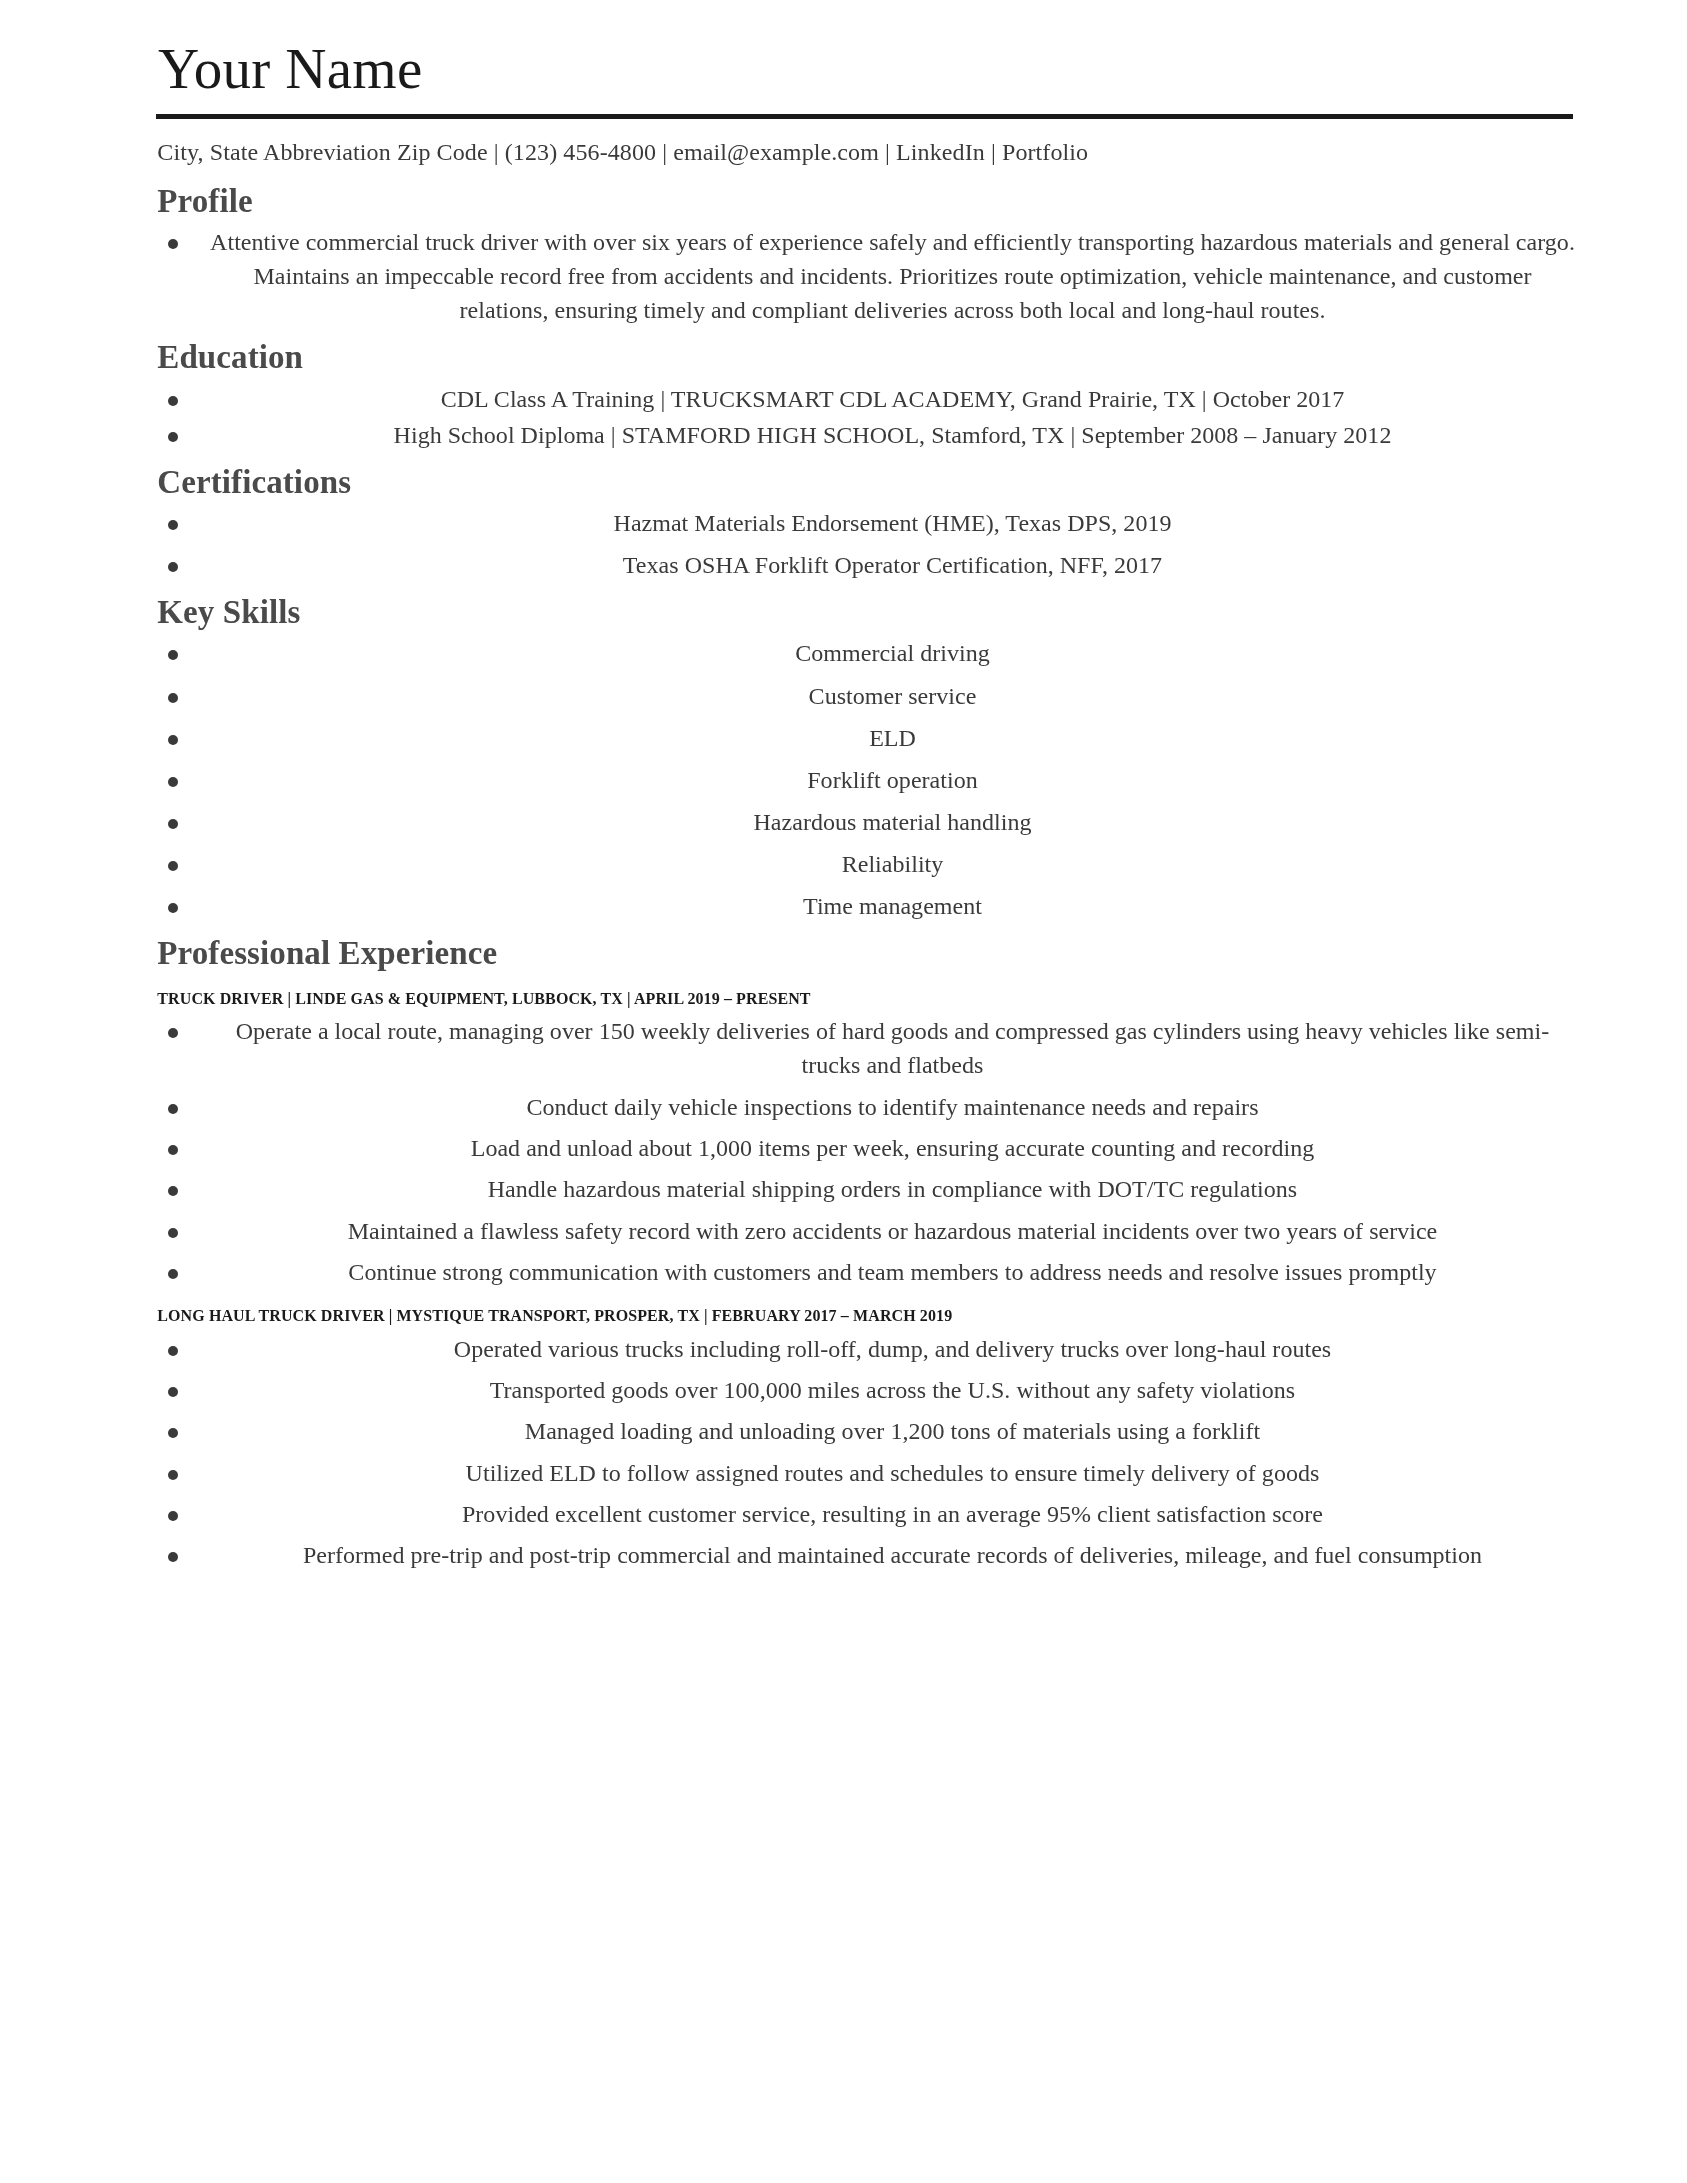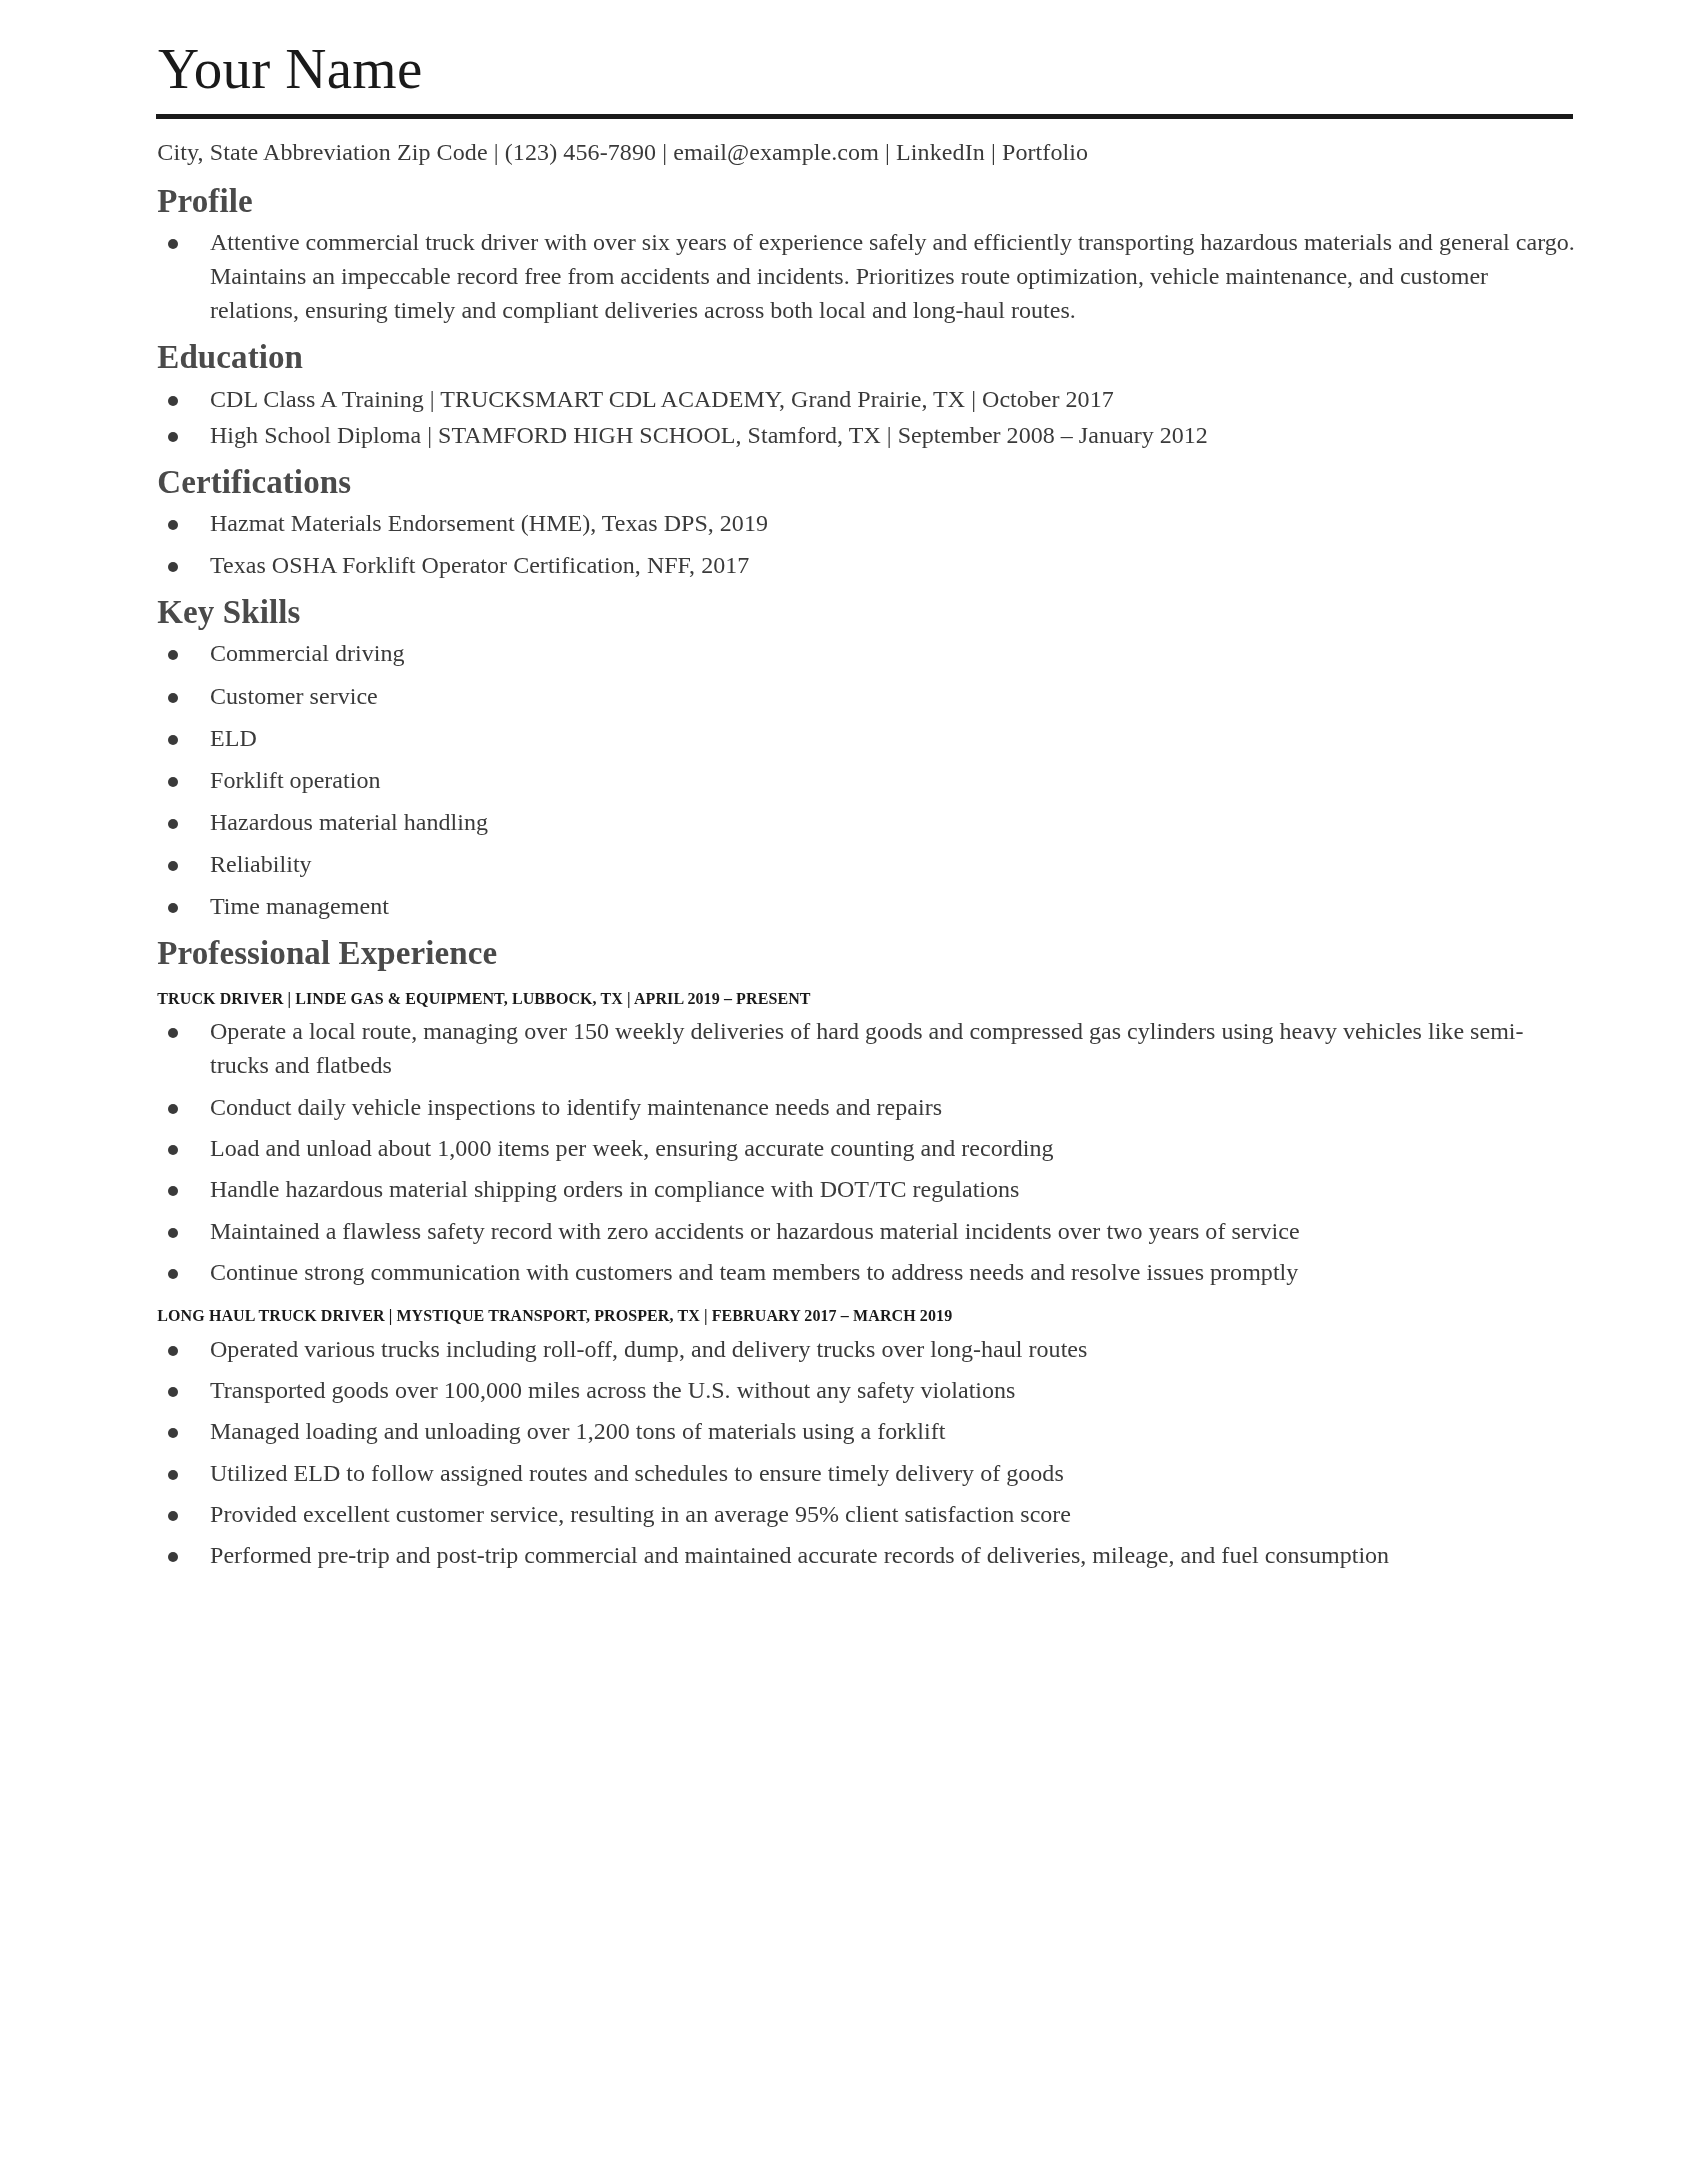--- a/index.html
+++ b/index.html
@@ -53,20 +53,21 @@
     font-weight: 700;
     color: #1a1a1a;
     line-height: 1.25;
     margin: 17px 0 5.3px 1.3px;
     letter-spacing: 0.1px;
   }
   ul.bullets {
     list-style: none;
     margin: 0;
     padding: 0;
+    text-align: center;
   }
   ul.bullets > li {
     position: relative;
     font-size: 24px;
     color: #3a3a3a;
     line-height: 1.42;
     padding-left: 54px;
     margin: 0 0 4px 0;
     letter-spacing: 0.03px;
   }
@@ -93,21 +94,21 @@
     margin-bottom: 0;
   }
 </style>
 </head>
 <body>
 
 <div class="page">
 
   <h1 class="name">Your Name</h1>
   <div class="rule"></div>
-  <div class="contact">City, State Abbreviation Zip Code | (123) 456-7890 | email@example.com | LinkedIn | Portfolio</div>
+  <div class="contact">City, State Abbreviation Zip Code | (123) 456-4800 | email@example.com | LinkedIn | Portfolio</div>
 
   <h2 class="section-title">Profile</h2>
   <ul class="bullets profile-list">
     <li>Attentive commercial truck driver with over six years of experience safely and efficiently transporting hazardous materials and general cargo. Maintains an impeccable record free from accidents and incidents. Prioritizes route optimization, vehicle maintenance, and customer relations, ensuring timely and compliant deliveries across both local and long-haul routes.</li>
   </ul>
 
   <h2 class="section-title">Education</h2>
   <ul class="bullets tight">
     <li>CDL Class A Training | TRUCKSMART CDL ACADEMY, Grand Prairie, TX | October 2017</li>
     <li>High School Diploma | STAMFORD HIGH SCHOOL, Stamford, TX | September 2008 – January 2012</li>

